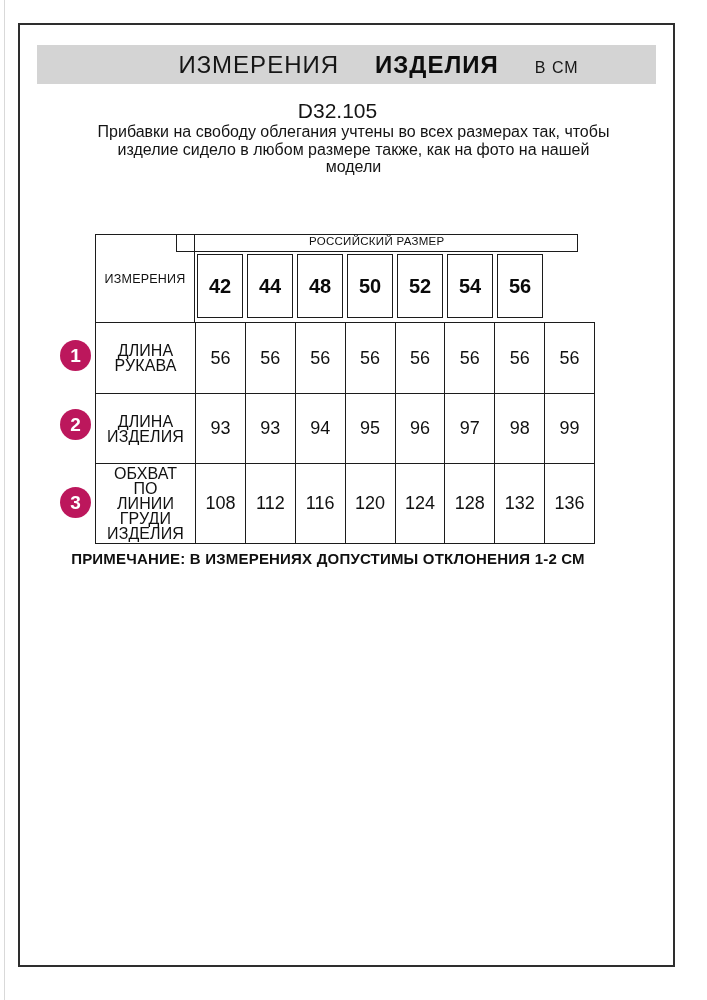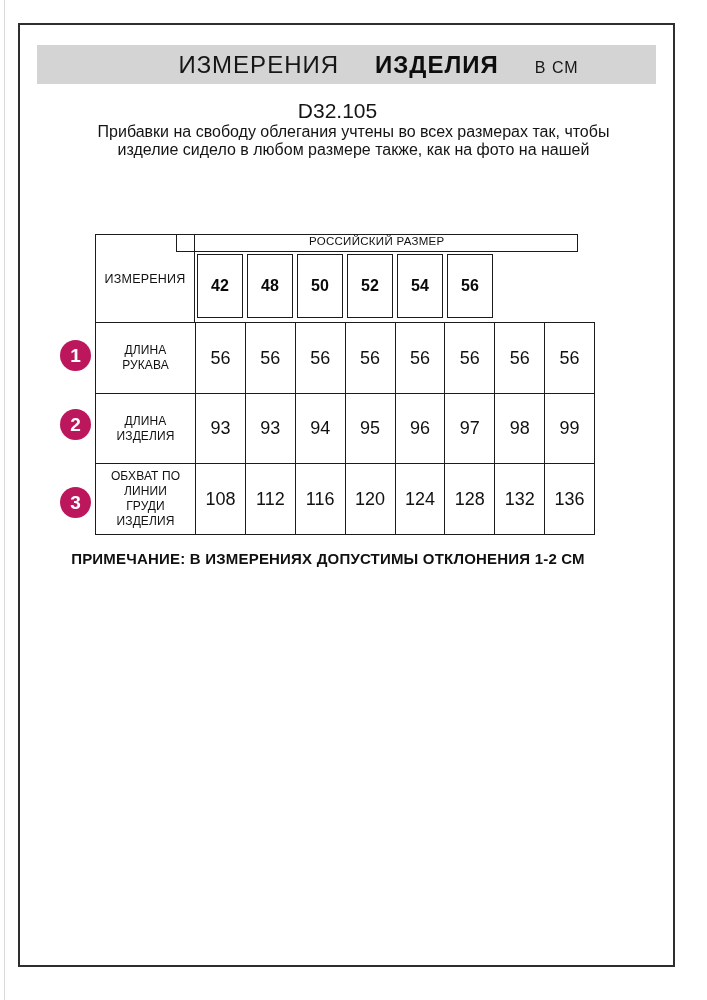--- a/index.html
+++ b/index.html
@@ -57,33 +57,33 @@
     font-size: 11.5px; letter-spacing: 0.3px;
   }
   .size-boxes {
     position: absolute; left: 100px; top: 20px; width: 400px; height: 64px;
     display: flex;
   }
   .size-box {
     width: 46px; height: 64px; margin: 0 2px;
     border: 1.5px solid #1c1c1c;
     display: flex; align-items: center; justify-content: center;
-    font-size: 16px; font-weight: 700; color: #0a0a0a;
+    font-size: 20px; font-weight: 700; color: #0a0a0a;
   }
   table.data-grid {
     position: absolute; left: 0; top: 88px; width: 500px;
     border-collapse: collapse; table-layout: fixed;
   }
   table.data-grid td {
     border: 1.5px solid #1c1c1c;
     text-align: center; vertical-align: middle;
     font-size: 18px; color: #111;
   }
   table.data-grid td.rowlabel {
-    width: 100px; font-size: 12px; line-height: 15px;
+    width: 100px; font-size: 16px; line-height: 15px;
     padding: 2px 9px; letter-spacing: 0.1px;
   }
   tr.row-1 { height: 71px; }
   tr.row-2 { height: 70px; }
   tr.row-3 { height: 71px; }
 
   .marker {
     position: absolute; left: 60px; width: 31px; height: 31px;
     border-radius: 50%;
     display: flex; align-items: center; justify-content: center;
@@ -111,31 +111,33 @@
     <span class="title-bold">ИЗДЕЛИЯ</span>
     <span class="title-unit">В СМ</span>
   </div>
 </div>
 
 <div class="product-code">D32.105</div>
 
 <div class="description">
   <div>Прибавки на свободу облегания учтены во всех размерах так, чтобы</div>
   <div>изделие сидело в любом размере также, как на фото на нашей</div>
+  <div>модели</div>
 </div>
 
 <div class="size-table">
   <div class="measure-head">
     <span>ИЗМЕРЕНИЯ</span>
   </div>
   <div class="russize-head">
     <span>РОССИЙСКИЙ РАЗМЕР</span>
   </div>
   <div class="size-boxes">
     <div class="size-box">42</div>
+    <div class="size-box">44</div>
     <div class="size-box">48</div>
     <div class="size-box">50</div>
     <div class="size-box">52</div>
     <div class="size-box">54</div>
     <div class="size-box">56</div>
   </div>
   <table class="data-grid">
     <tbody>
         <tr class="row-1">
       <td class="rowlabel">ДЛИНА РУКАВА</td>

